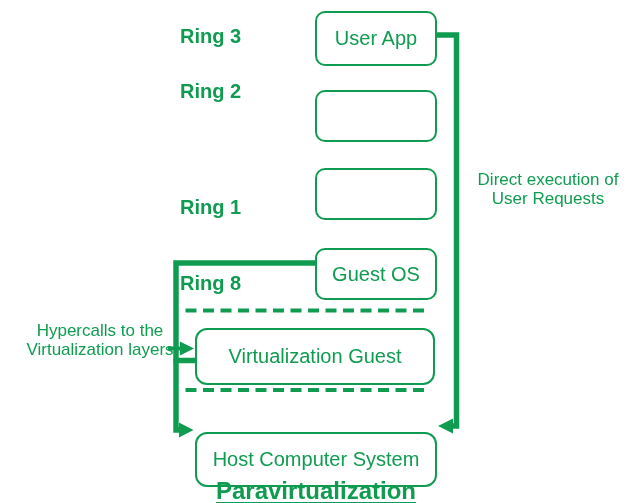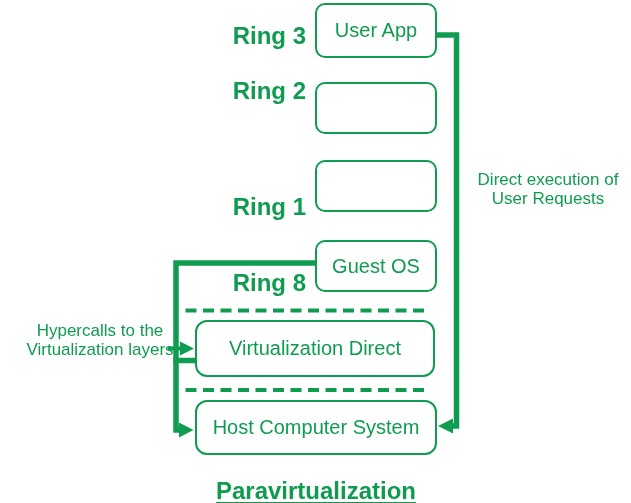--- a/index.html
+++ b/index.html
@@ -26,31 +26,31 @@
   .dbox {
     position: absolute;
     border: 2px solid var(--green);
     background: #ffffff;
     display: flex;
     align-items: center;
     justify-content: center;
     color: var(--green);
     font-size: 20px;
     white-space: nowrap;
+    margin-top: 8px;
   }
   .ring-box  { border-radius: 10px; left: 315px; width: 122px; height: 52px; }
   .wide-box  { border-radius: 12px; }
 
   .ring-label {
     position: absolute;
     left: 180px;
     width: 126px;
-    text-align: right;
     color: var(--green);
-    font-size: 24px;
+    font-size: 20px;
     font-weight: bold;
     line-height: 22px;
     white-space: nowrap;
   }
 
   .annotation {
     position: absolute;
     color: var(--green);
     font-size: 17px;
     line-height: 19px;
@@ -107,23 +107,23 @@
     <span></span>
   </div>
   <div class="dbox ring-box" style="top:160px">
     <span></span>
   </div>
   <div class="dbox ring-box" style="top:240px">
     <span>Guest OS</span>
   </div>
 
   <div class="dbox wide-box" style="left:195px;top:320px;width:240px;height:57px">
-    <span>Virtualization Direct</span>
+    <span>Virtualization Guest</span>
   </div>
-  <div class="dbox wide-box" style="left:195px;top:400px;width:242px;height:55px">
+  <div class="dbox wide-box" style="left:195px;top:424px;width:242px;height:55px">
     <span>Host Computer System</span>
   </div>
 
   <div class="annotation" style="left:458px;top:170px;width:180px">
     <div>Direct execution of</div>
     <div>User Requests</div>
   </div>
   <div class="annotation" style="left:12px;top:321px;width:176px">
     <div>Hypercalls to the</div>
     <div>Virtualization layers</div>

